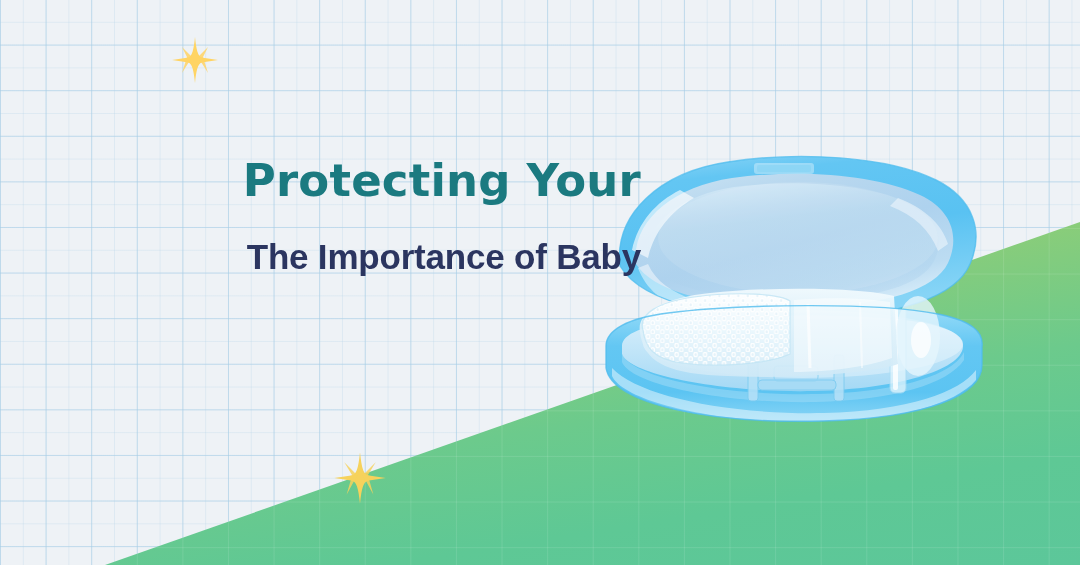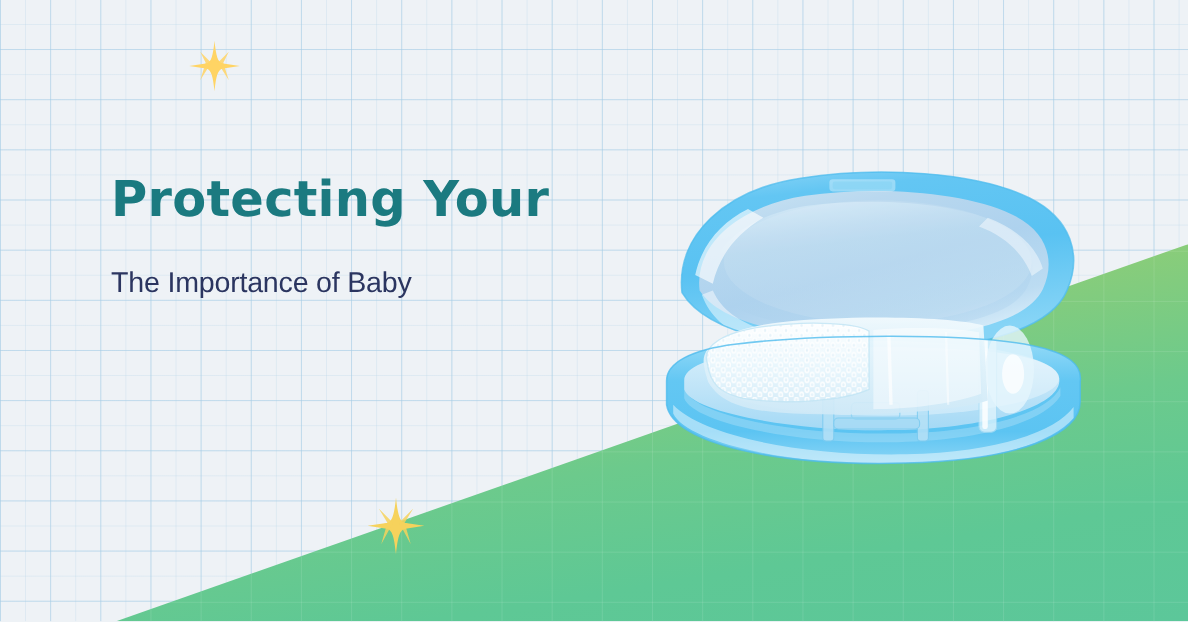--- a/index.html
+++ b/index.html
@@ -9,20 +9,21 @@
     background:#eef2f6;
     overflow:hidden;
   }
 
   #banner {
     position:relative;
     width:1080px;
     height:565px;
     overflow:hidden;
     background:#eef2f6;
+    text-align:right;
   }
 
   
   .grid-fine, .grid-bold {
     position:absolute; inset:0; pointer-events:none;
   }
   .grid-fine {
     background-image:
       linear-gradient(to right, rgba(183,213,232,.30) 1px, transparent 1px),
       linear-gradient(to bottom, rgba(183,213,232,.30) 1px, transparent 1px);
@@ -84,22 +85,22 @@
     line-height:58px;
     letter-spacing:.2px;
     white-space:nowrap;
   }
   .headline .ln2 { padding-left:14px; display:block; }
 
   .subhead {
     margin-top:23px;
     color:#2b3560;
     font-family:"Liberation Sans", sans-serif;
-    font-weight:400;
-    font-size:26px;
+    font-weight:700;
+    font-size:35px;
     line-height:47px;
     letter-spacing:-.2px;
     white-space:nowrap;
   }
 
   
   #product {
     position:absolute;
     left:598px;
     top:118px;

